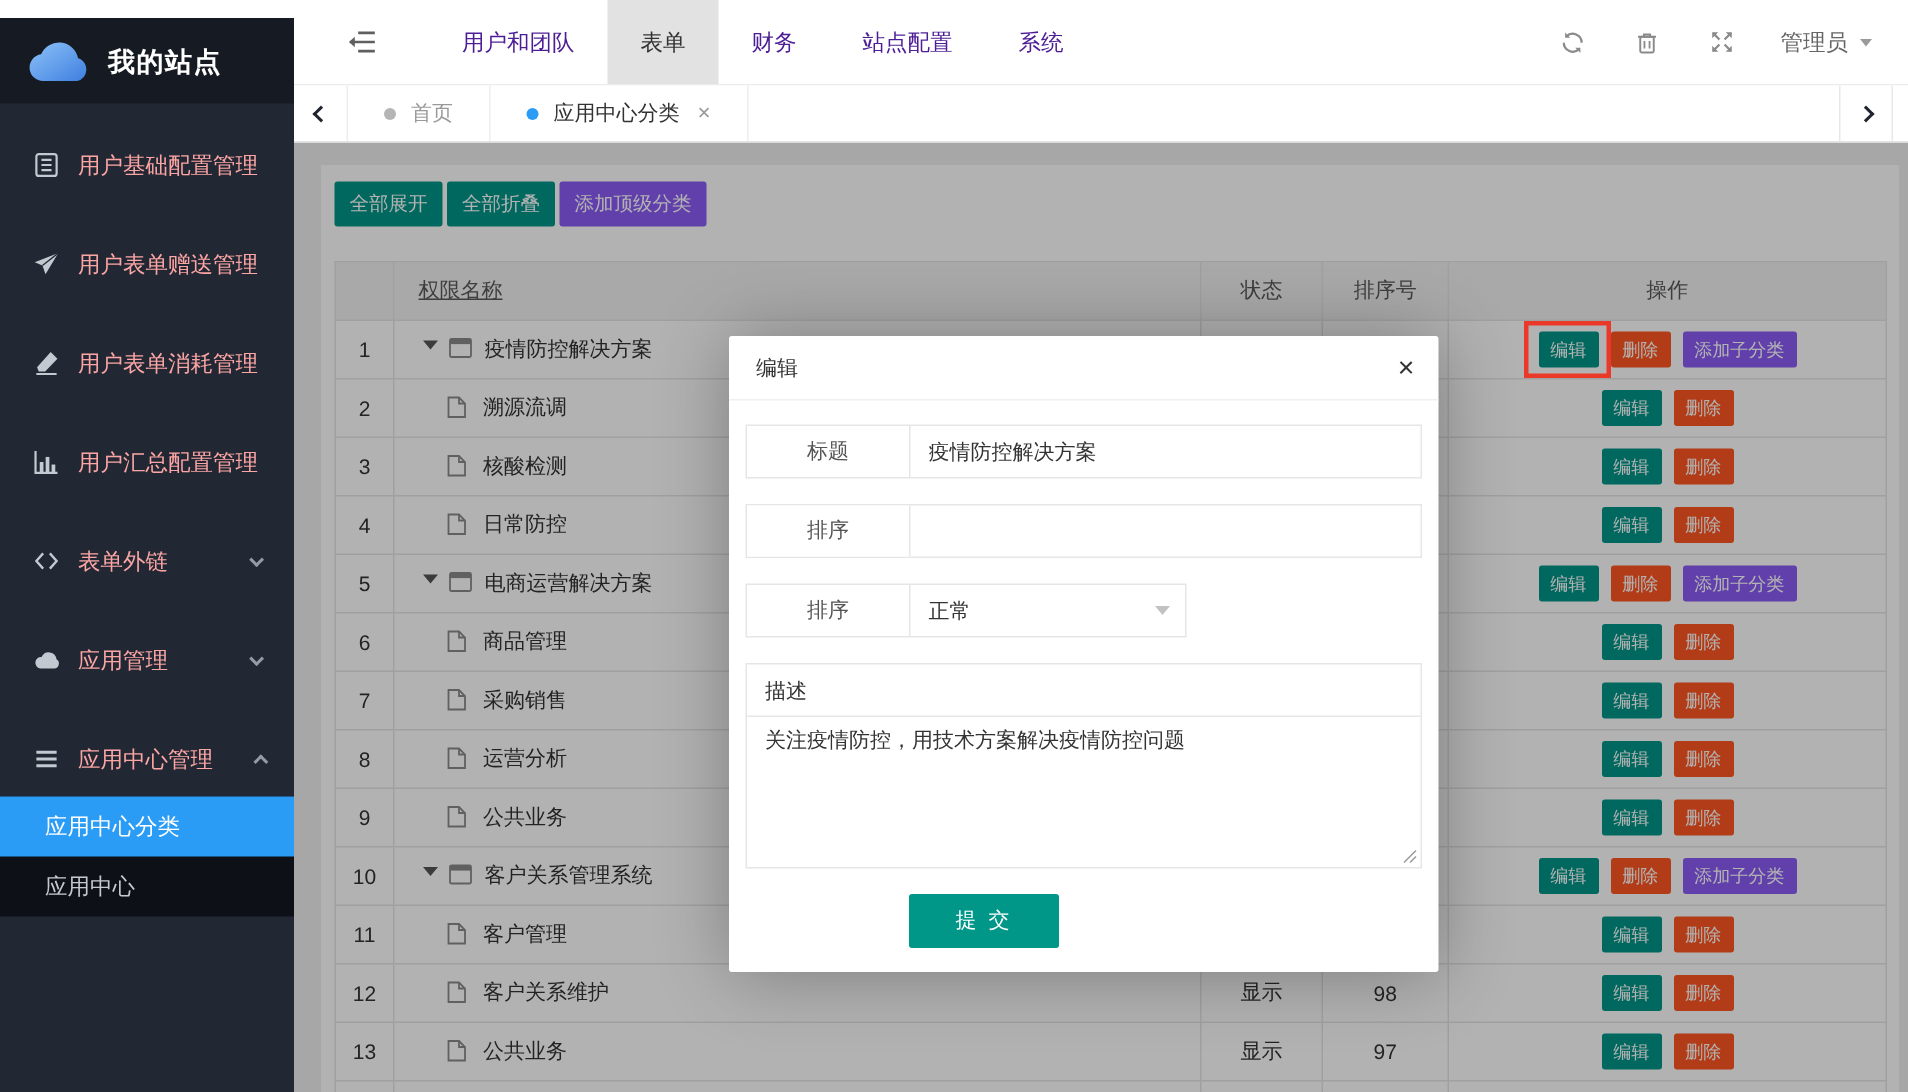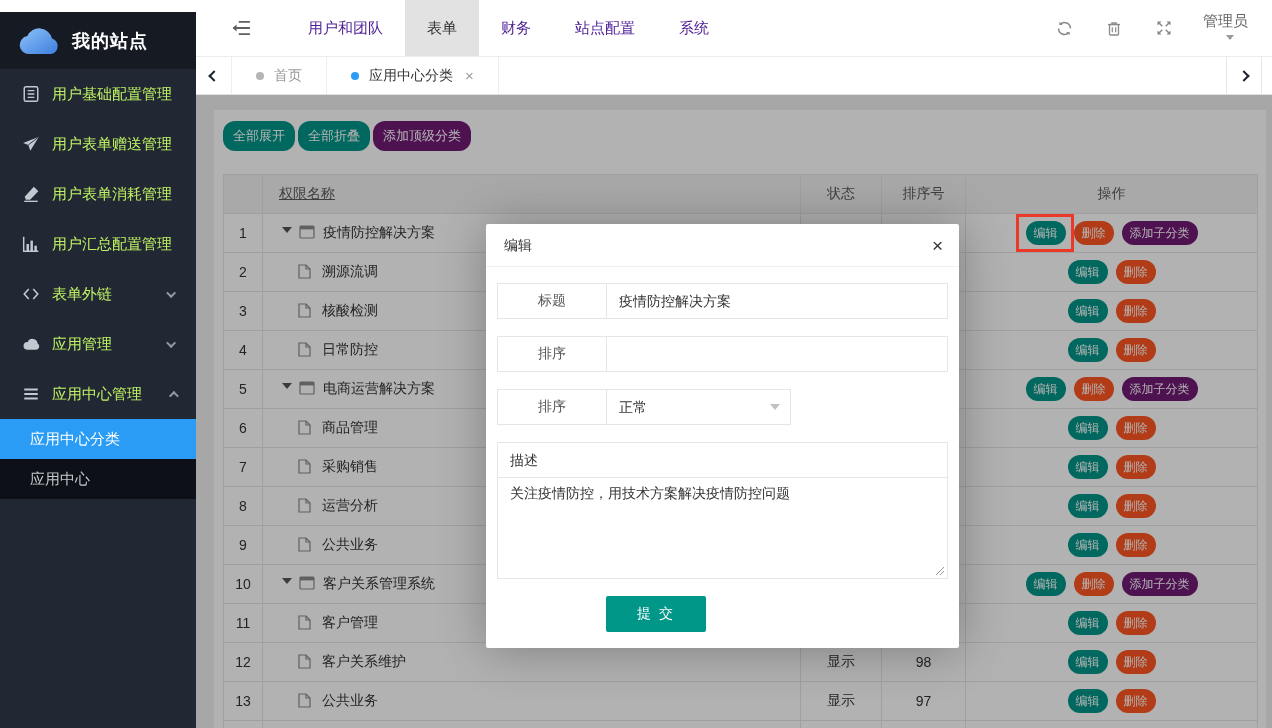--- a/index.html
+++ b/index.html
@@ -3,61 +3,61 @@
 <meta charset="utf-8">
 <style>
   * { margin:0; padding:0; box-sizing:border-box; }
   body { font-family:"Liberation Sans","DejaVu Sans",sans-serif; background:#fff; }
   .app { position:relative; width:1272px; height:728px; overflow:hidden; background:#fff; }
 
   
   .sidebar { position:absolute; left:0; top:12px; width:196px; height:728px; background:#222833; z-index:5; }
   .logo { height:57px; background:#161b23; display:flex; align-items:center; padding-left:18px; }
   .logo-title { color:#fff; font-size:18px; font-weight:bold; letter-spacing:1px; margin-left:10px; }
-  .menu-item { height:50px; display:flex; align-items:center; padding:0 20px 0 22px; color:#bef264; font-size:15px; cursor:pointer; }
+  .menu-item { height:50px; display:flex; align-items:center; padding:0 20px 0 22px; color:#fca5a5; font-size:15px; cursor:pointer;margin-top:16px; }
   .menu-item .mi-icon { width:18px; height:18px; margin-right:12px; color:#c3c9d1; flex:0 0 auto; }
   .menu-item .mi-label { flex:1; }
   .chev { display:inline-block; width:7px; height:7px; border-left:2px solid #959ba5; border-bottom:2px solid #959ba5; }
   .chev.down { transform:rotate(-45deg) translateY(-2px); }
   .chev.up { transform:rotate(135deg) translateY(-2px); }
   .submenu { background:#0d1117; }
   .sub-item { height:40px; display:flex; align-items:center; padding-left:30px; color:#c4c9cf; font-size:15px; cursor:pointer; }
   .sub-item.active { background:#2a9cf5; color:#fff; }
 
   
   .topnav { position:absolute; left:196px; top:0; width:1076px; height:57px; background:#fff; border-bottom:1px solid #ececec; display:flex; align-items:stretch; z-index:4; }
   .collapse-btn { width:90px; display:flex; align-items:center; justify-content:center; color:#5f5f5f; cursor:pointer; }
   .nav-item { display:flex; align-items:center; padding:0 22px; font-size:15px; color:#4c1d95; cursor:pointer; }
   .nav-item.active { background:#e2e2e2; color:#333; }
   .topnav-right { margin-left:auto; display:flex; align-items:center; }
   .tn-icon { width:50px; height:57px; display:flex; align-items:center; justify-content:center; color:#8a8a8a; cursor:pointer; }
-  .admin { display:flex; align-items:center; padding:0 24px 0 14px; color:#666; font-size:15px; cursor:pointer;flex-direction:column; }
+  .admin { display:flex; align-items:center; padding:0 24px 0 14px; color:#666; font-size:15px; cursor:pointer; }
   .tri-down { width:0; height:0; border:4px solid transparent; border-top:5px solid #9a9a9a; margin-left:8px; margin-top:4px; }
 
   
   .tabbar { position:absolute; left:196px; top:57px; width:1076px; height:38px; background:#fff; border-bottom:1px solid #e2e2e2; display:flex; align-items:stretch; z-index:4; }
   .tab-nav { width:36px; display:flex; align-items:center; justify-content:center; border-right:1px solid #eee; cursor:pointer; }
   .tab-nav.right { margin-left:auto; border-left:1px solid #e8e8e8; border-right:1px solid #e8e8e8; margin-right:10px; }
   .tchev { display:inline-block; width:8px; height:8px; border-left:2px solid #1f2430; border-bottom:2px solid #1f2430; }
   .tchev.left { transform:rotate(45deg); }
   .tchev.right { transform:rotate(225deg); }
   .tab { display:flex; align-items:center; padding:0 24px; border-right:1px solid #eee; font-size:14px; color:#9a9a9a; cursor:pointer; }
   .tab .dot { width:8px; height:8px; border-radius:50%; background:#b5b5b5; margin-right:10px; }
   .tab.active { color:#333; }
   .tab.active .dot { background:#2a9cf5; }
   .tab-close { margin-left:12px; color:#999; font-size:15px; line-height:1; cursor:pointer; }
 
   
   .content { position:absolute; left:196px; top:95px; width:1076px; height:633px; background:#f0f0f0; overflow:hidden; }
   .card { position:absolute; left:18px; top:15px; width:1052px; height:660px; background:#fff; }
   .toolbar { padding:11px 0 0 9px; display:flex; }
-  .btn { display:inline-flex; align-items:center; justify-content:center; border:none; color:#fff; border-radius:12px; cursor:pointer; font-family:Liberation Serif, serif; white-space:nowrap; }
+  .btn { display:inline-flex; align-items:center; justify-content:center; border:none; color:#fff; border-radius:2px; cursor:pointer; font-family:Liberation Serif, serif; white-space:nowrap; }
   .btn.tb { height:30px; font-size:13px; padding:0 10px; margin-right:3px; }
   .btn.green { background:#009688; }
-  .btn.blue { background:#701a75; }
+  .btn.blue { background:#8b5cf6; }
   .btn.red { background:#ff5722; }
   .btn.row-btn { height:24px; font-size:12px; padding:0 8px; margin:0 4px; }
 
   table.grid { width:1034px; margin:23px 9px 0 9px; border-collapse:collapse; table-layout:fixed; }
   .grid th { height:39px; background:#f2f2f2; border:1px solid #e6e6e6; font-weight:400; font-size:14px; color:#5a5a5a; text-align:center; }
   .grid th.h-name { text-align:left; padding-left:16px;text-decoration:underline; }
   .grid td { height:39px; border:1px solid #e6e6e6; font-size:14px; color:#333; background:#fff; overflow:hidden; }
   .c-num { text-align:center; color:#666; }
   .c-name { padding-left:19px; }
   .c-name.child { padding-left:35px; }

